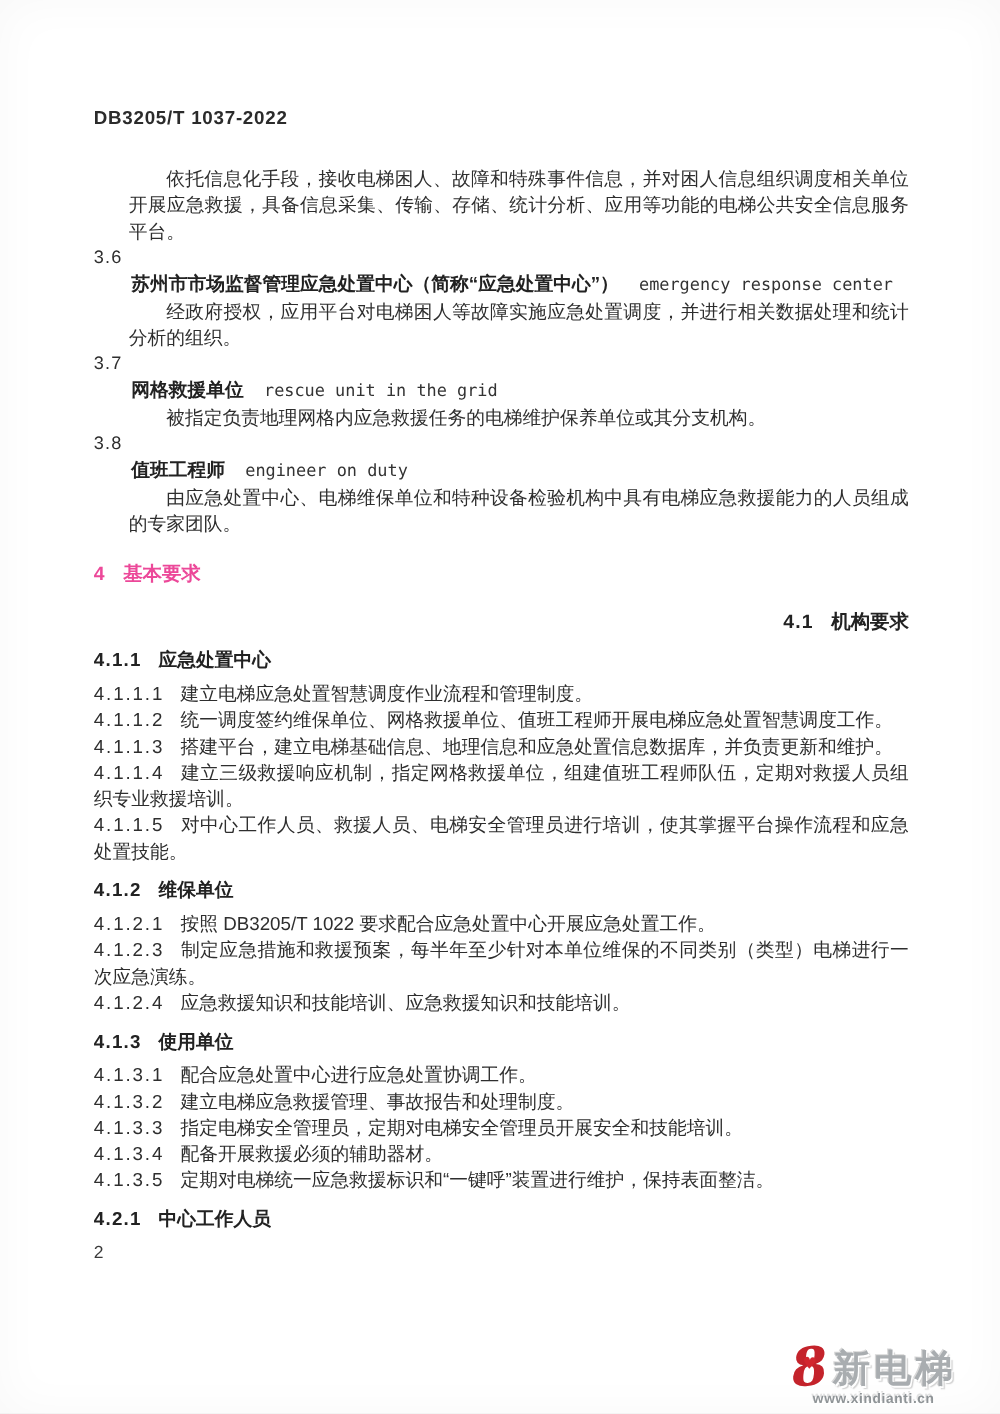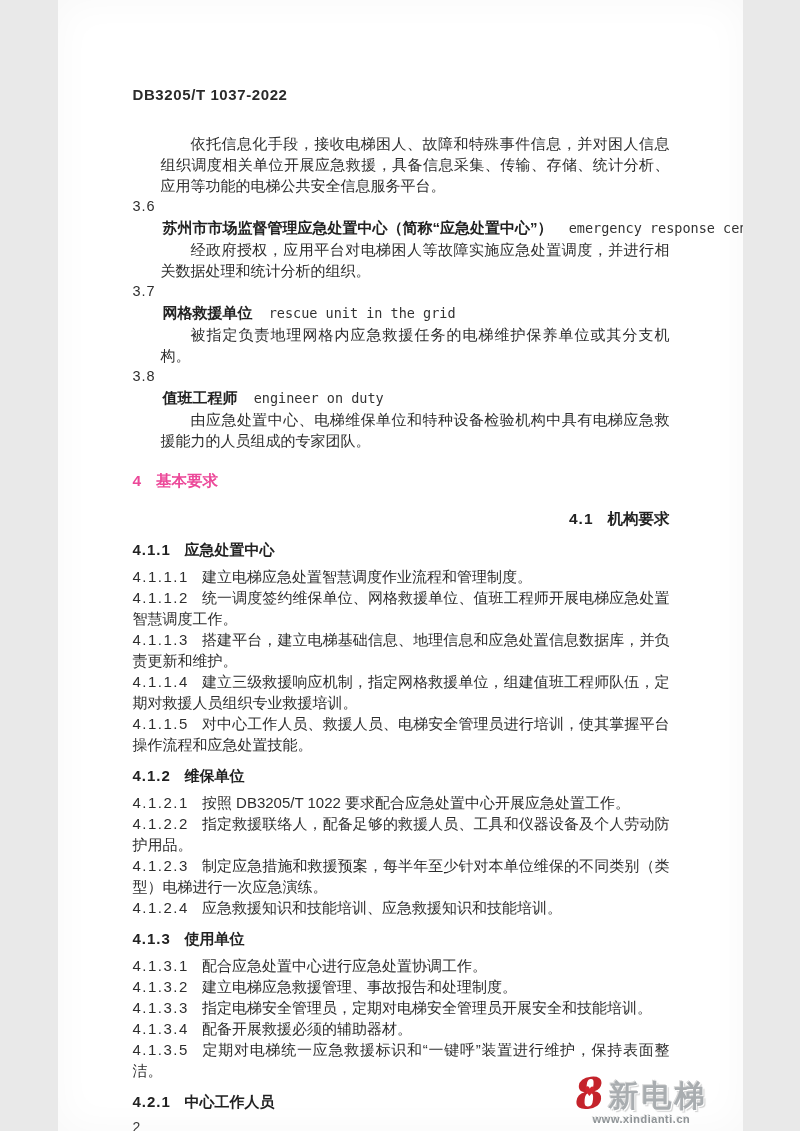--- a/index.html
+++ b/index.html
@@ -1,18 +1,18 @@
 <!DOCTYPE html>
 <html><head>
 <meta charset="utf-8">
 <style>
   html,body{margin:0;padding:0;background:#e9e9e9;}
   .page{
     position:relative;
-    width:685px;height:1131px;
+    width:800px;height:1131px;
     margin:0 auto;
     background:#ffffff;
     box-shadow:inset 0 0 40px rgba(0,0,0,0.03);
     font-family:"Liberation Sans","DejaVu Sans",sans-serif;
     color:#2e2e2e;
     overflow:hidden;
     box-sizing:border-box;
     padding:86px 73px 0 75px;
   }
   .std-code{
@@ -184,21 +184,20 @@
     <p class="clause"><span class="cnum">4.1.1.3</span><span>搭建平台，建立电梯基础信息、地理信息和应急处置信息数据库，并负责更新和维护。</span></p>
     <p class="clause"><span class="cnum">4.1.1.4</span><span>建立三级救援响应机制，指定网格救援单位，组建值班工程师队伍，定期对救援人员组织专业救援培训。</span></p>
     <p class="clause"><span class="cnum">4.1.1.5</span><span>对中心工作人员、救援人员、电梯安全管理员进行培训，使其掌握平台操作流程和应急处置技能。</span></p>
   </div>
 
   <div class="subsection">
     <span class="hnum">4.1.2</span><span>维保单位</span>
   </div>
   <div class="clause-group">
     <p class="clause"><span class="cnum">4.1.2.1</span><span>按照 DB3205/T 1022 要求配合应急处置中心开展应急处置工作。</span></p>
-    <p class="clause"><span class="cnum">4.1.2.2</span><span>指定救援联络人，配备足够的救援人员、工具和仪器设备及个人劳动防护用品。</span></p>
     <p class="clause"><span class="cnum">4.1.2.3</span><span>制定应急措施和救援预案，每半年至少针对本单位维保的不同类别（类型）电梯进行一次应急演练。</span></p>
     <p class="clause"><span class="cnum">4.1.2.4</span><span>应急救援知识和技能培训、应急救援知识和技能培训。</span></p>
   </div>
 
   <div class="subsection">
     <span class="hnum">4.1.3</span><span>使用单位</span>
   </div>
   <div class="clause-group">
     <p class="clause"><span class="cnum">4.1.3.1</span><span>配合应急处置中心进行应急处置协调工作。</span></p>
     <p class="clause"><span class="cnum">4.1.3.2</span><span>建立电梯应急救援管理、事故报告和处理制度。</span></p>

